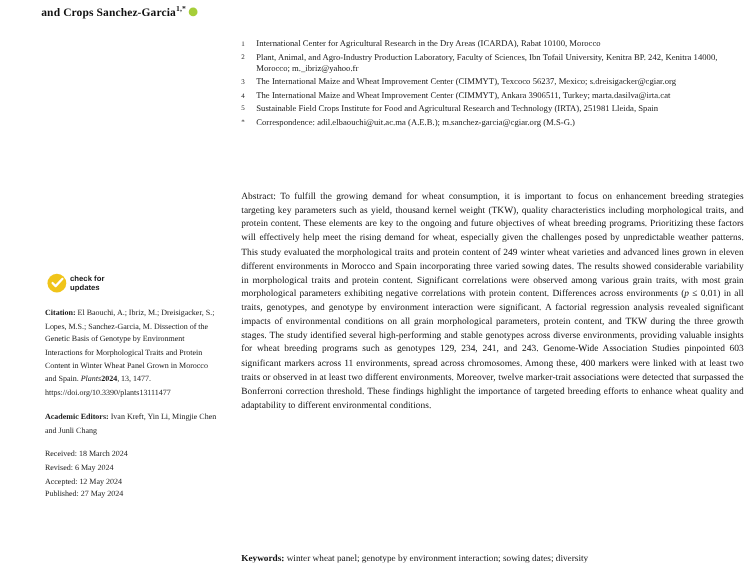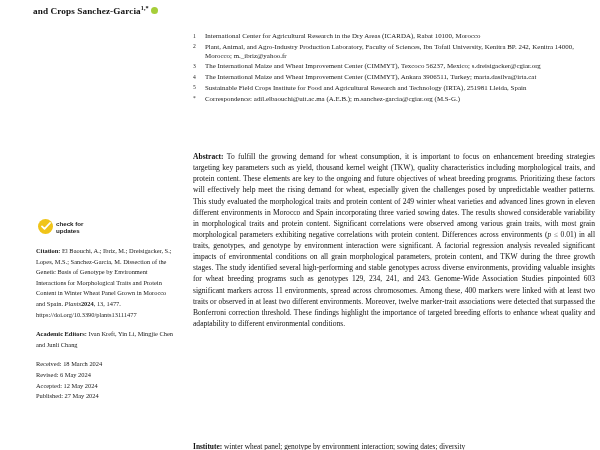--- a/index.html
+++ b/index.html
@@ -131,21 +131,21 @@
     position: absolute;
     left: 193px;
     top: 151px;
     width: 402px;
     font-size: 7.55px;
     line-height: 11.12px;
     text-align: justify;
     color: #121212;
     letter-spacing: 0.005px;
   }
-  .abstract b { font-weight: bold; }
+  .abstract b { font-weight: normal; }
   .abstract i { font-style: italic; }
 
   
   .keywords {
     position: absolute;
     left: 193px;
     top: 441px;
     width: 402px;
     font-size: 7.4px;
     line-height: 11px;
@@ -208,15 +208,15 @@
     <div class="meta-dates">
       <p>Received: 18 March 2024</p>
       <p>Revised: 6 May 2024</p>
       <p>Accepted: 12 May 2024</p>
       <p>Published: 27 May 2024</p>
     </div>
   </div>
 
   <div class="abstract"><b>Abstract:</b><span> To fulfill the growing demand for wheat consumption, it is important to focus on enhancement breeding strategies targeting key parameters such as yield, thousand kernel weight (TKW), quality characteristics including morphological traits, and protein content. These elements are key to the ongoing and future objectives of wheat breeding programs. Prioritizing these factors will effectively help meet the rising demand for wheat, especially given the challenges posed by unpredictable weather patterns. This study evaluated the morphological traits and protein content of 249 winter wheat varieties and advanced lines grown in eleven different environments in Morocco and Spain incorporating three varied sowing dates. The results showed considerable variability in morphological traits and protein content. Significant correlations were observed among various grain traits, with most grain morphological parameters exhibiting negative correlations with protein content. Differences across environments (</span><i>p</i><span> ≤ 0.01) in all traits, genotypes, and genotype by environment interaction were significant. A factorial regression analysis revealed significant impacts of environmental conditions on all grain morphological parameters, protein content, and TKW during the three growth stages. The study identified several high-performing and stable genotypes across diverse environments, providing valuable insights for wheat breeding programs such as genotypes 129, 234, 241, and 243. Genome-Wide Association Studies pinpointed 603 significant markers across 11 environments, spread across chromosomes. Among these, 400 markers were linked with at least two traits or observed in at least two different environments. Moreover, twelve marker-trait associations were detected that surpassed the Bonferroni correction threshold. These findings highlight the importance of targeted breeding efforts to enhance wheat quality and adaptability to different environmental conditions.</span></div>
 
-  <div class="keywords"><b>Institute:</b><span> winter wheat panel; genotype by environment interaction; sowing dates; diversity</span></div>
+  <div class="keywords"><b>Keywords:</b><span> winter wheat panel; genotype by environment interaction; sowing dates; diversity</span></div>
 
 </div>
 
 </body></html>

